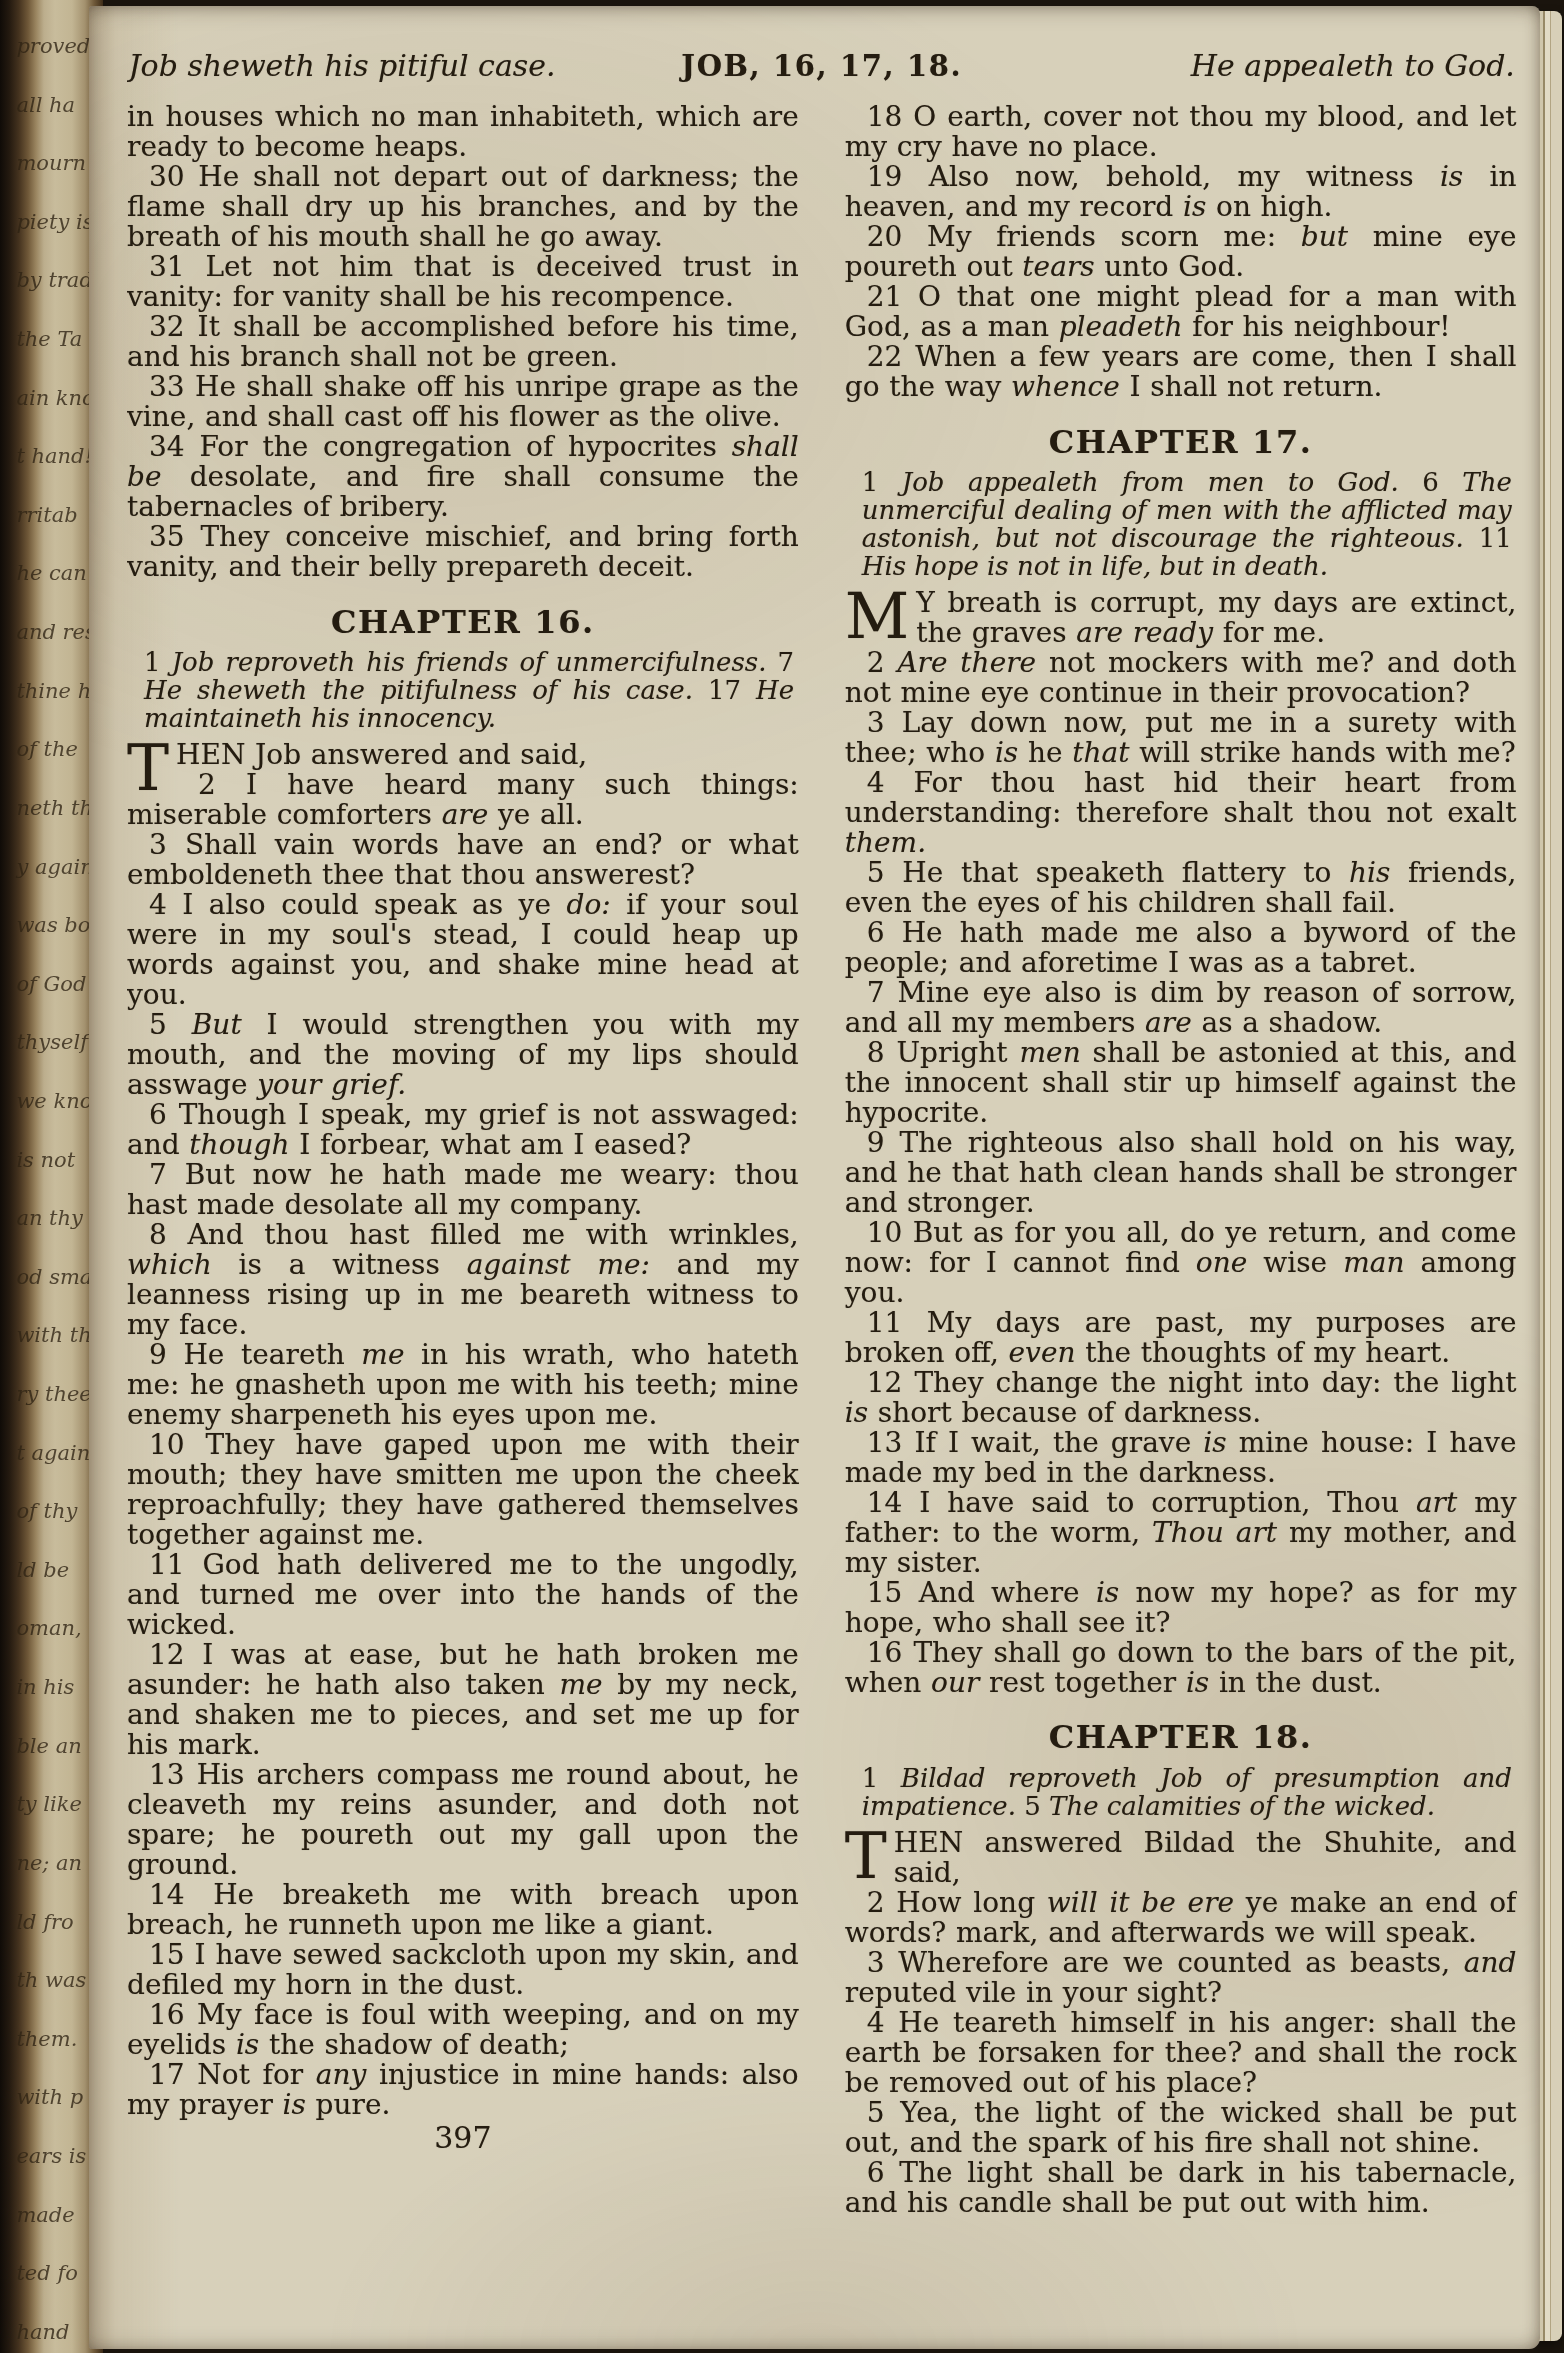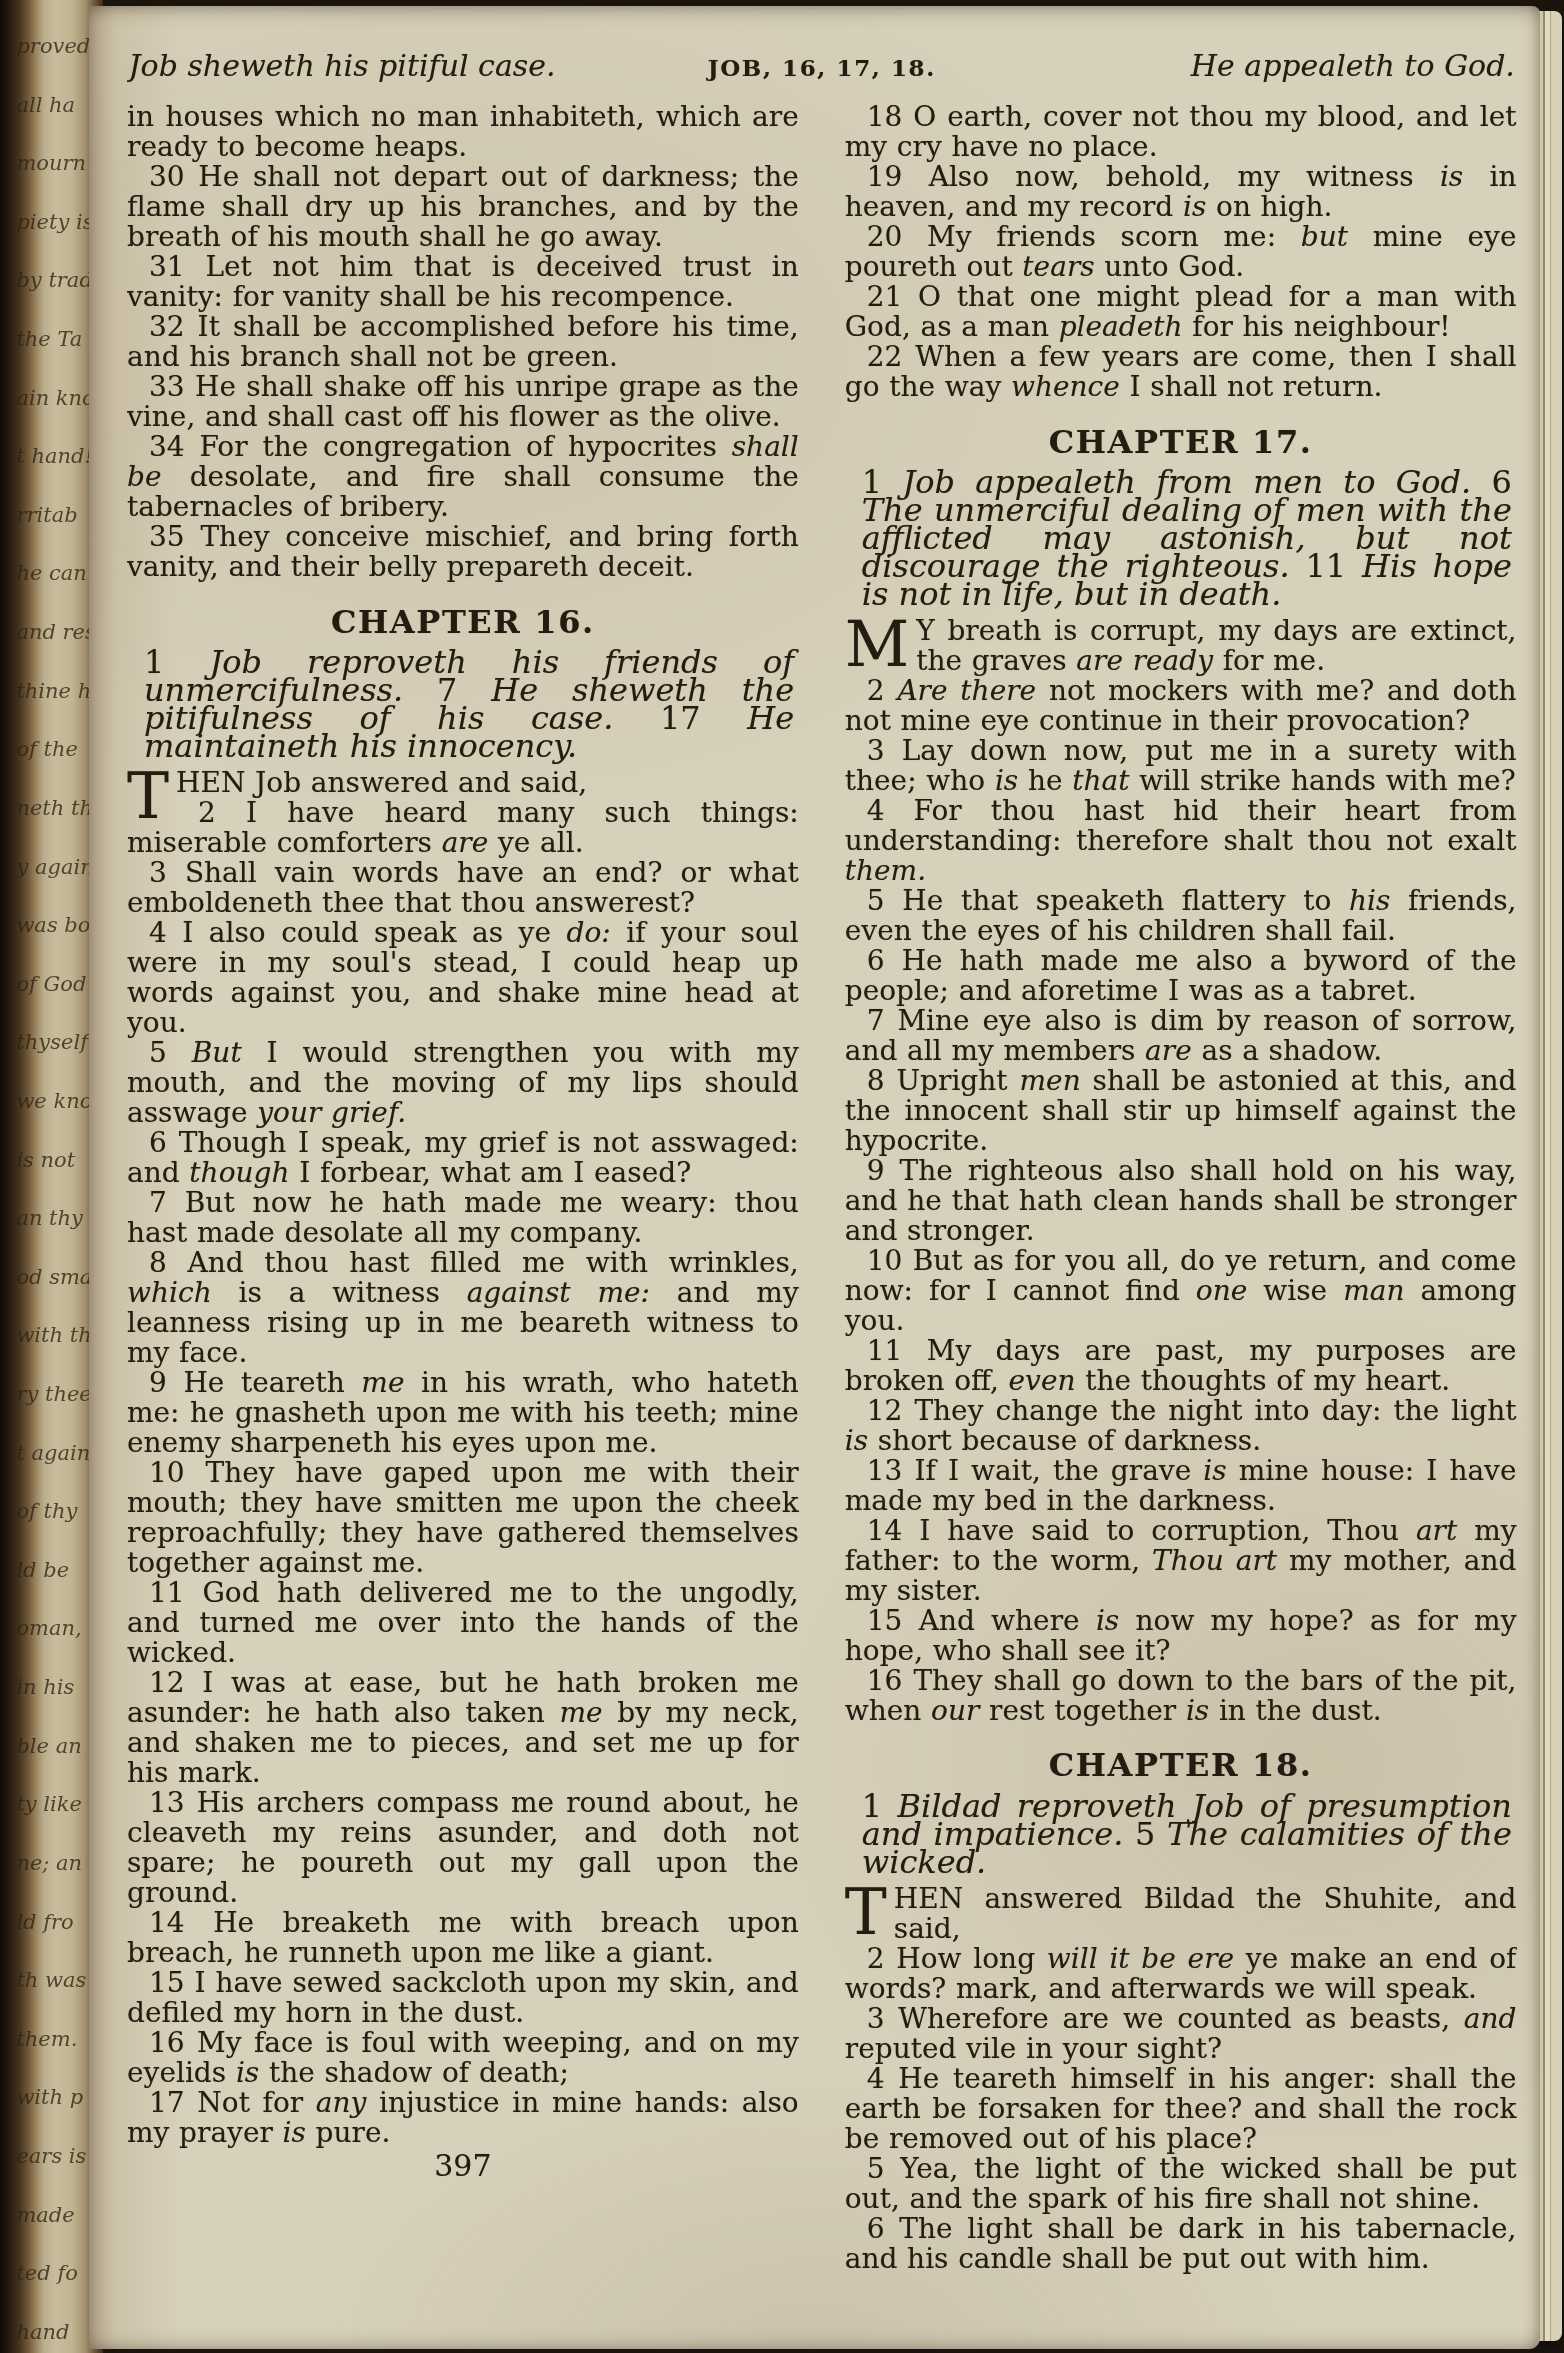--- a/index.html
+++ b/index.html
@@ -48,30 +48,30 @@
       inset -6.3px 0 17px -7.8px rgba(70,52,30,0.45);
   }
   .content{
     position:absolute;left:38px;top:42px;right:23.5px;bottom:11px;
     color:#241c10;overflow:hidden;
     text-shadow:0 0 0.8px rgba(36,28,16,0.35);
   }
   
   .header{display:flex;align-items:baseline;gap:20px;margin:0 1.6px 19px;}
   .h-left{flex:1;font-style:italic;font-size:30px;white-space:nowrap;}
-  .h-center{font-size:23px;font-weight:bold;letter-spacing:1.6px;white-space:nowrap;}
+  .h-center{font-size:29px;font-weight:bold;letter-spacing:1.6px;white-space:nowrap;}
   .h-right{flex:1;text-align:right;font-style:italic;font-size:30px;white-space:nowrap;}
   
   .cols{display:flex;gap:46px;}
   .col{flex:1;min-width:0;}
   .verse{margin:0;font-size:28px;line-height:30px;text-align:justify;text-indent:22px;word-spacing:0.8px;}
   .verse.cont{text-indent:0;}
   .verse.dropv{text-indent:0;}
   .chapter{margin:20.3px 0 7.8px;text-align:center;font-size:32px;letter-spacing:1.6px;font-weight:bold;}
-  .summary{margin:0 4.7px 7.8px 17px;font-size:32px;line-height:28px;text-align:justify;}
+  .summary{margin:0 4.7px 7.8px 17px;font-size:26px;line-height:28px;text-align:justify;}
   .dropcap{float:left;font-size:63px;line-height:50px;padding:3.9px 7px 0 0;}
   .pagenum{text-align:center;font-size:30px;}
 </style>
 </head>
 <body>
 
 <div class="book-edge-left">
   <div class="spine">
       <div class="frag">proved</div>
       <div class="frag">all ha</div>

